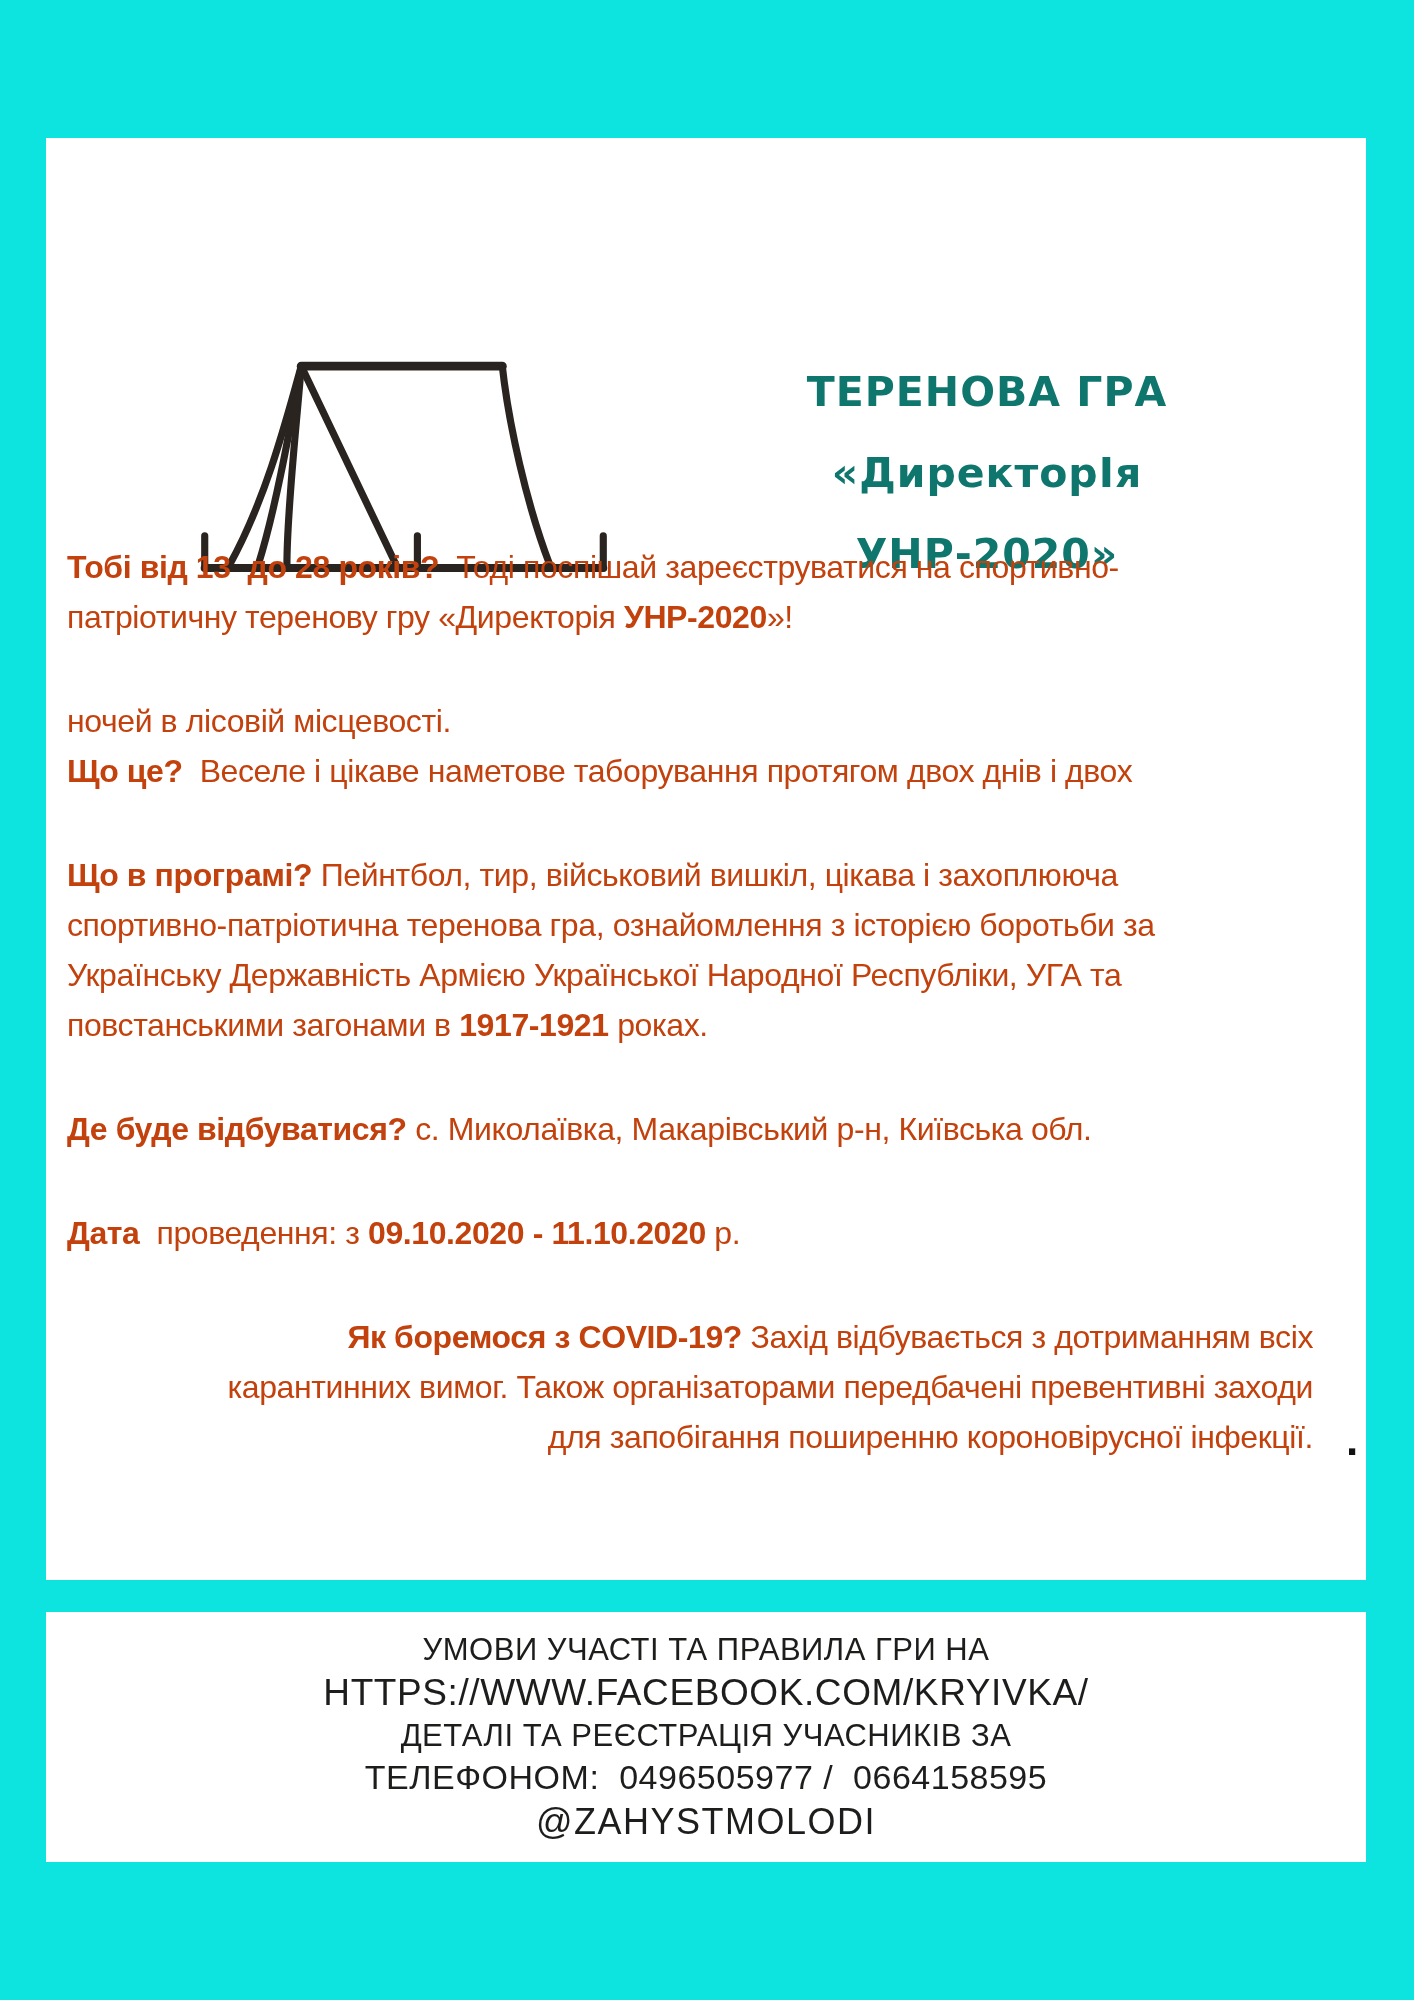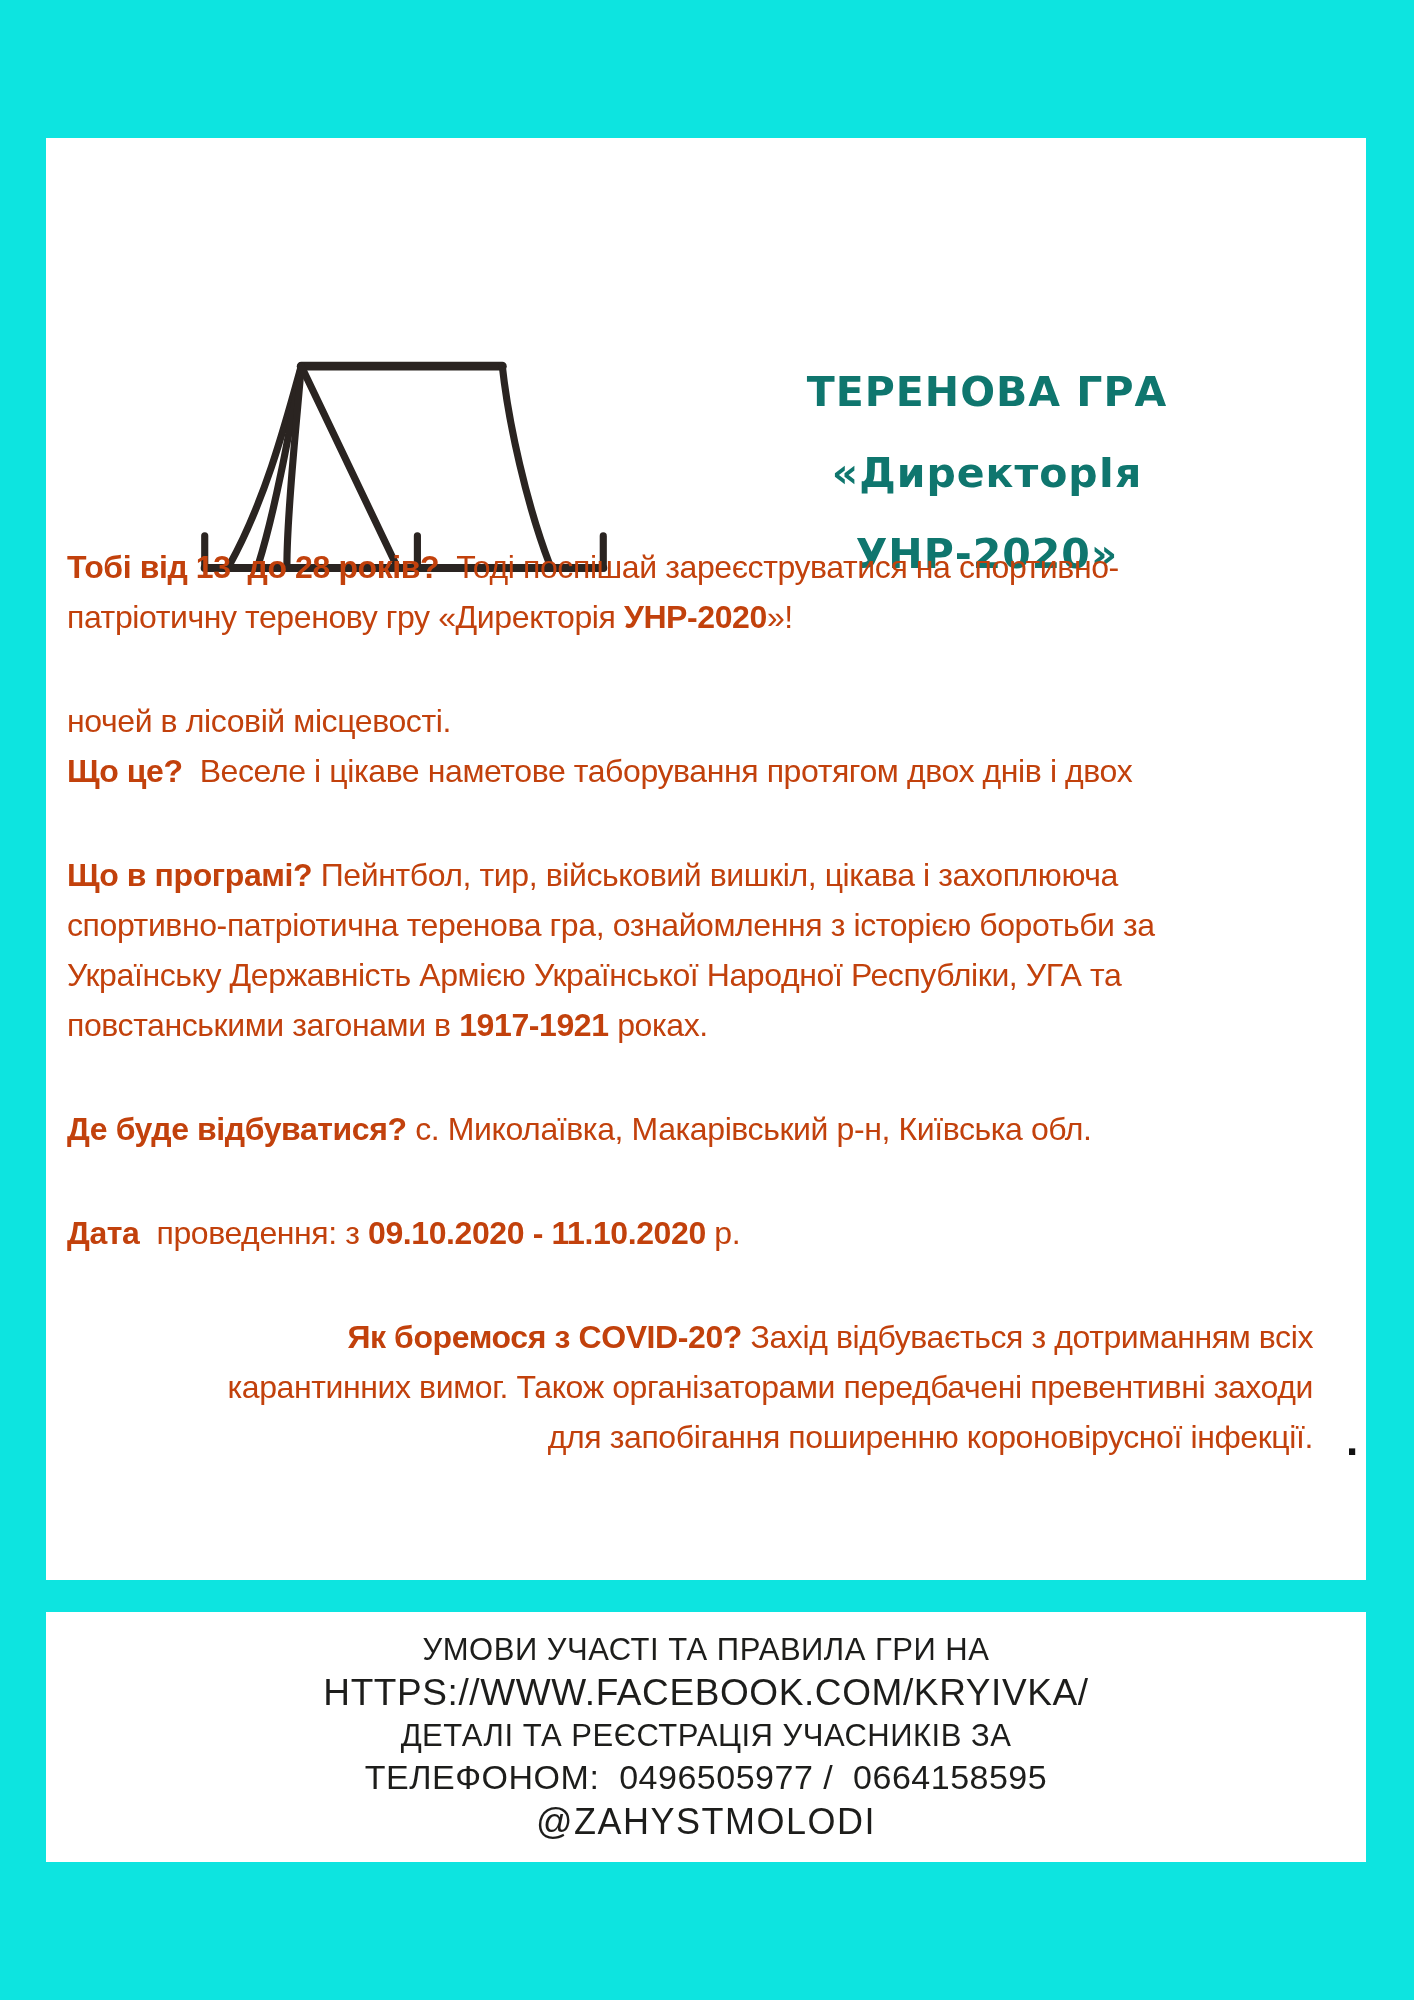--- a/index.html
+++ b/index.html
@@ -102,21 +102,21 @@
           <div class="line"><span>Українську Державність Армією Української Народної Республіки, УГА та</span></div>
           <div class="line"><span>повстанськими загонами в </span><span class="b">1917-1921</span><span> роках.</span></div>
         </div>
       <div class="para">
           <div class="line"><span class="b">Де буде відбуватися?</span><span> с. Миколаївка, Макарівський р-н, Київська обл.</span></div>
         </div>
       <div class="para">
           <div class="line"><span class="b">Дата</span><span>  проведення: з </span><span class="b">09.10.2020 - 11.10.2020</span><span> р.</span></div>
         </div>
       <div class="para">
-          <div class="line"><span class="b">Як боремося з COVID-20?</span><span> Захід відбувається з дотриманням всіх</span></div>
+          <div class="line"><span class="b">Як боремося з COVID-19?</span><span> Захід відбувається з дотриманням всіх</span></div>
           <div class="line"><span>карантинних вимог. Також організаторами передбачені превентивні заходи</span></div>
           <div class="line"><span>для запобігання поширенню короновірусної інфекції.</span></div>
         </div>
     </div>
 
     <span class="stray-period-dot">.</span>
   </div>
 
   <div class="stripe"></div>
 

